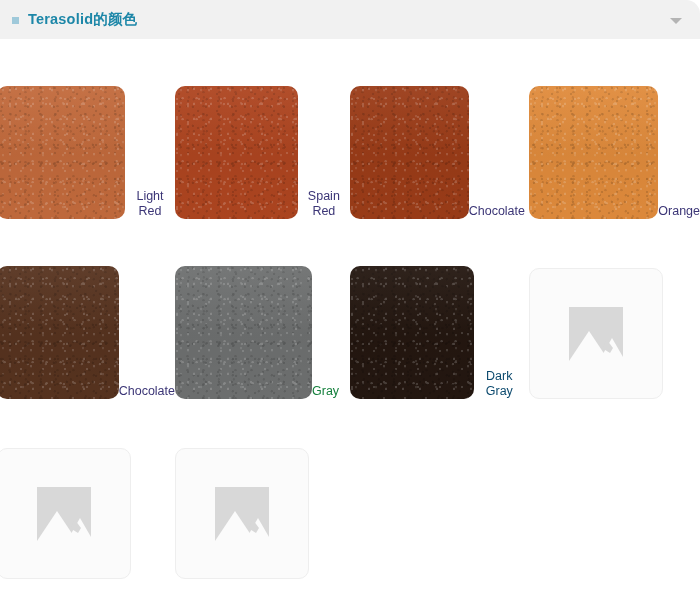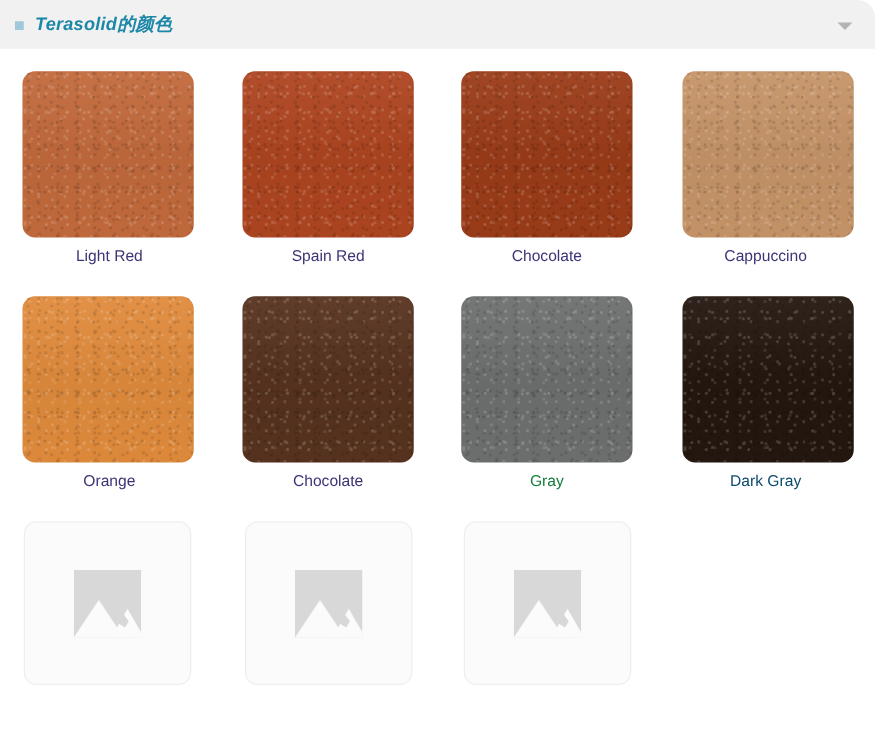--- a/index.html
+++ b/index.html
@@ -14,21 +14,20 @@
   #app { position: relative; width: 700px; height: 595px; background: #fff; }
 
   
   .panel-header {
     position: absolute; left: 0; top: 0;
     width: 700px; height: 39px;
     background: #f1f1f1;
     border-top-right-radius: 14px;
     display: flex; align-items: center;
     padding: 0 14px 0 12px;
-    font-style: italic;
   }
   .bullet {
     width: 7px; height: 7px;
     background: #9fc9da;
     flex: 0 0 auto;
     margin-right: 9px;
     margin-top: 1px;
   }
   .panel-title {
     font-size: 14.5px;
@@ -50,22 +49,22 @@
   .grid {
     position: absolute; left: 0; top: 39px;
     width: 700px; height: 556px;
     display: grid;
     grid-template-columns: repeat(4, 175px);
     grid-auto-rows: 180px;
     align-content: start;
   }
   .cell {
     position: relative;
-    display: flex; flex-direction: column;
-    align-items: center;
+    display: flex; flex-direction: row;
+    align-items: flex-end;
     padding-top: 18px;
   }
   
   .cell:nth-child(4n+1) .swatch,
   .cell:nth-child(4n+1) .ph { margin-left: -3px; }
   .cell:nth-child(4n+4) .swatch,
   .cell:nth-child(4n+4) .ph { margin-left: 4px; }
 
   .swatch {
     width: 137px; height: 133px;
@@ -140,24 +139,20 @@
       </div>
       <div class="cell">
         <div class="swatch" style="background: rgb(174, 69, 32);"></div>
         <div class="label" style="color: rgb(59, 53, 118);">Spain Red</div>
       </div>
       <div class="cell">
         <div class="swatch" style="background: rgb(155, 60, 24);"></div>
         <div class="label" style="color: rgb(59, 53, 118);">Chocolate</div>
       </div>
       <div class="cell">
-        <div class="swatch" style="background: rgb(198, 148, 104);"></div>
-        <div class="label" style="color: rgb(59, 53, 118);">Cappuccino</div>
-      </div>
-      <div class="cell">
         <div class="swatch" style="background: rgb(224, 139, 60);"></div>
         <div class="label" style="color: rgb(59, 53, 118);">Orange</div>
       </div>
       <div class="cell">
         <div class="swatch" style="background: rgb(87, 51, 31);"></div>
         <div class="label" style="color: rgb(59, 53, 118);">Chocolate</div>
       </div>
       <div class="cell">
         <div class="swatch" style="background: rgb(110, 112, 112);"></div>
         <div class="label" style="color: #15803d;">Gray</div>

